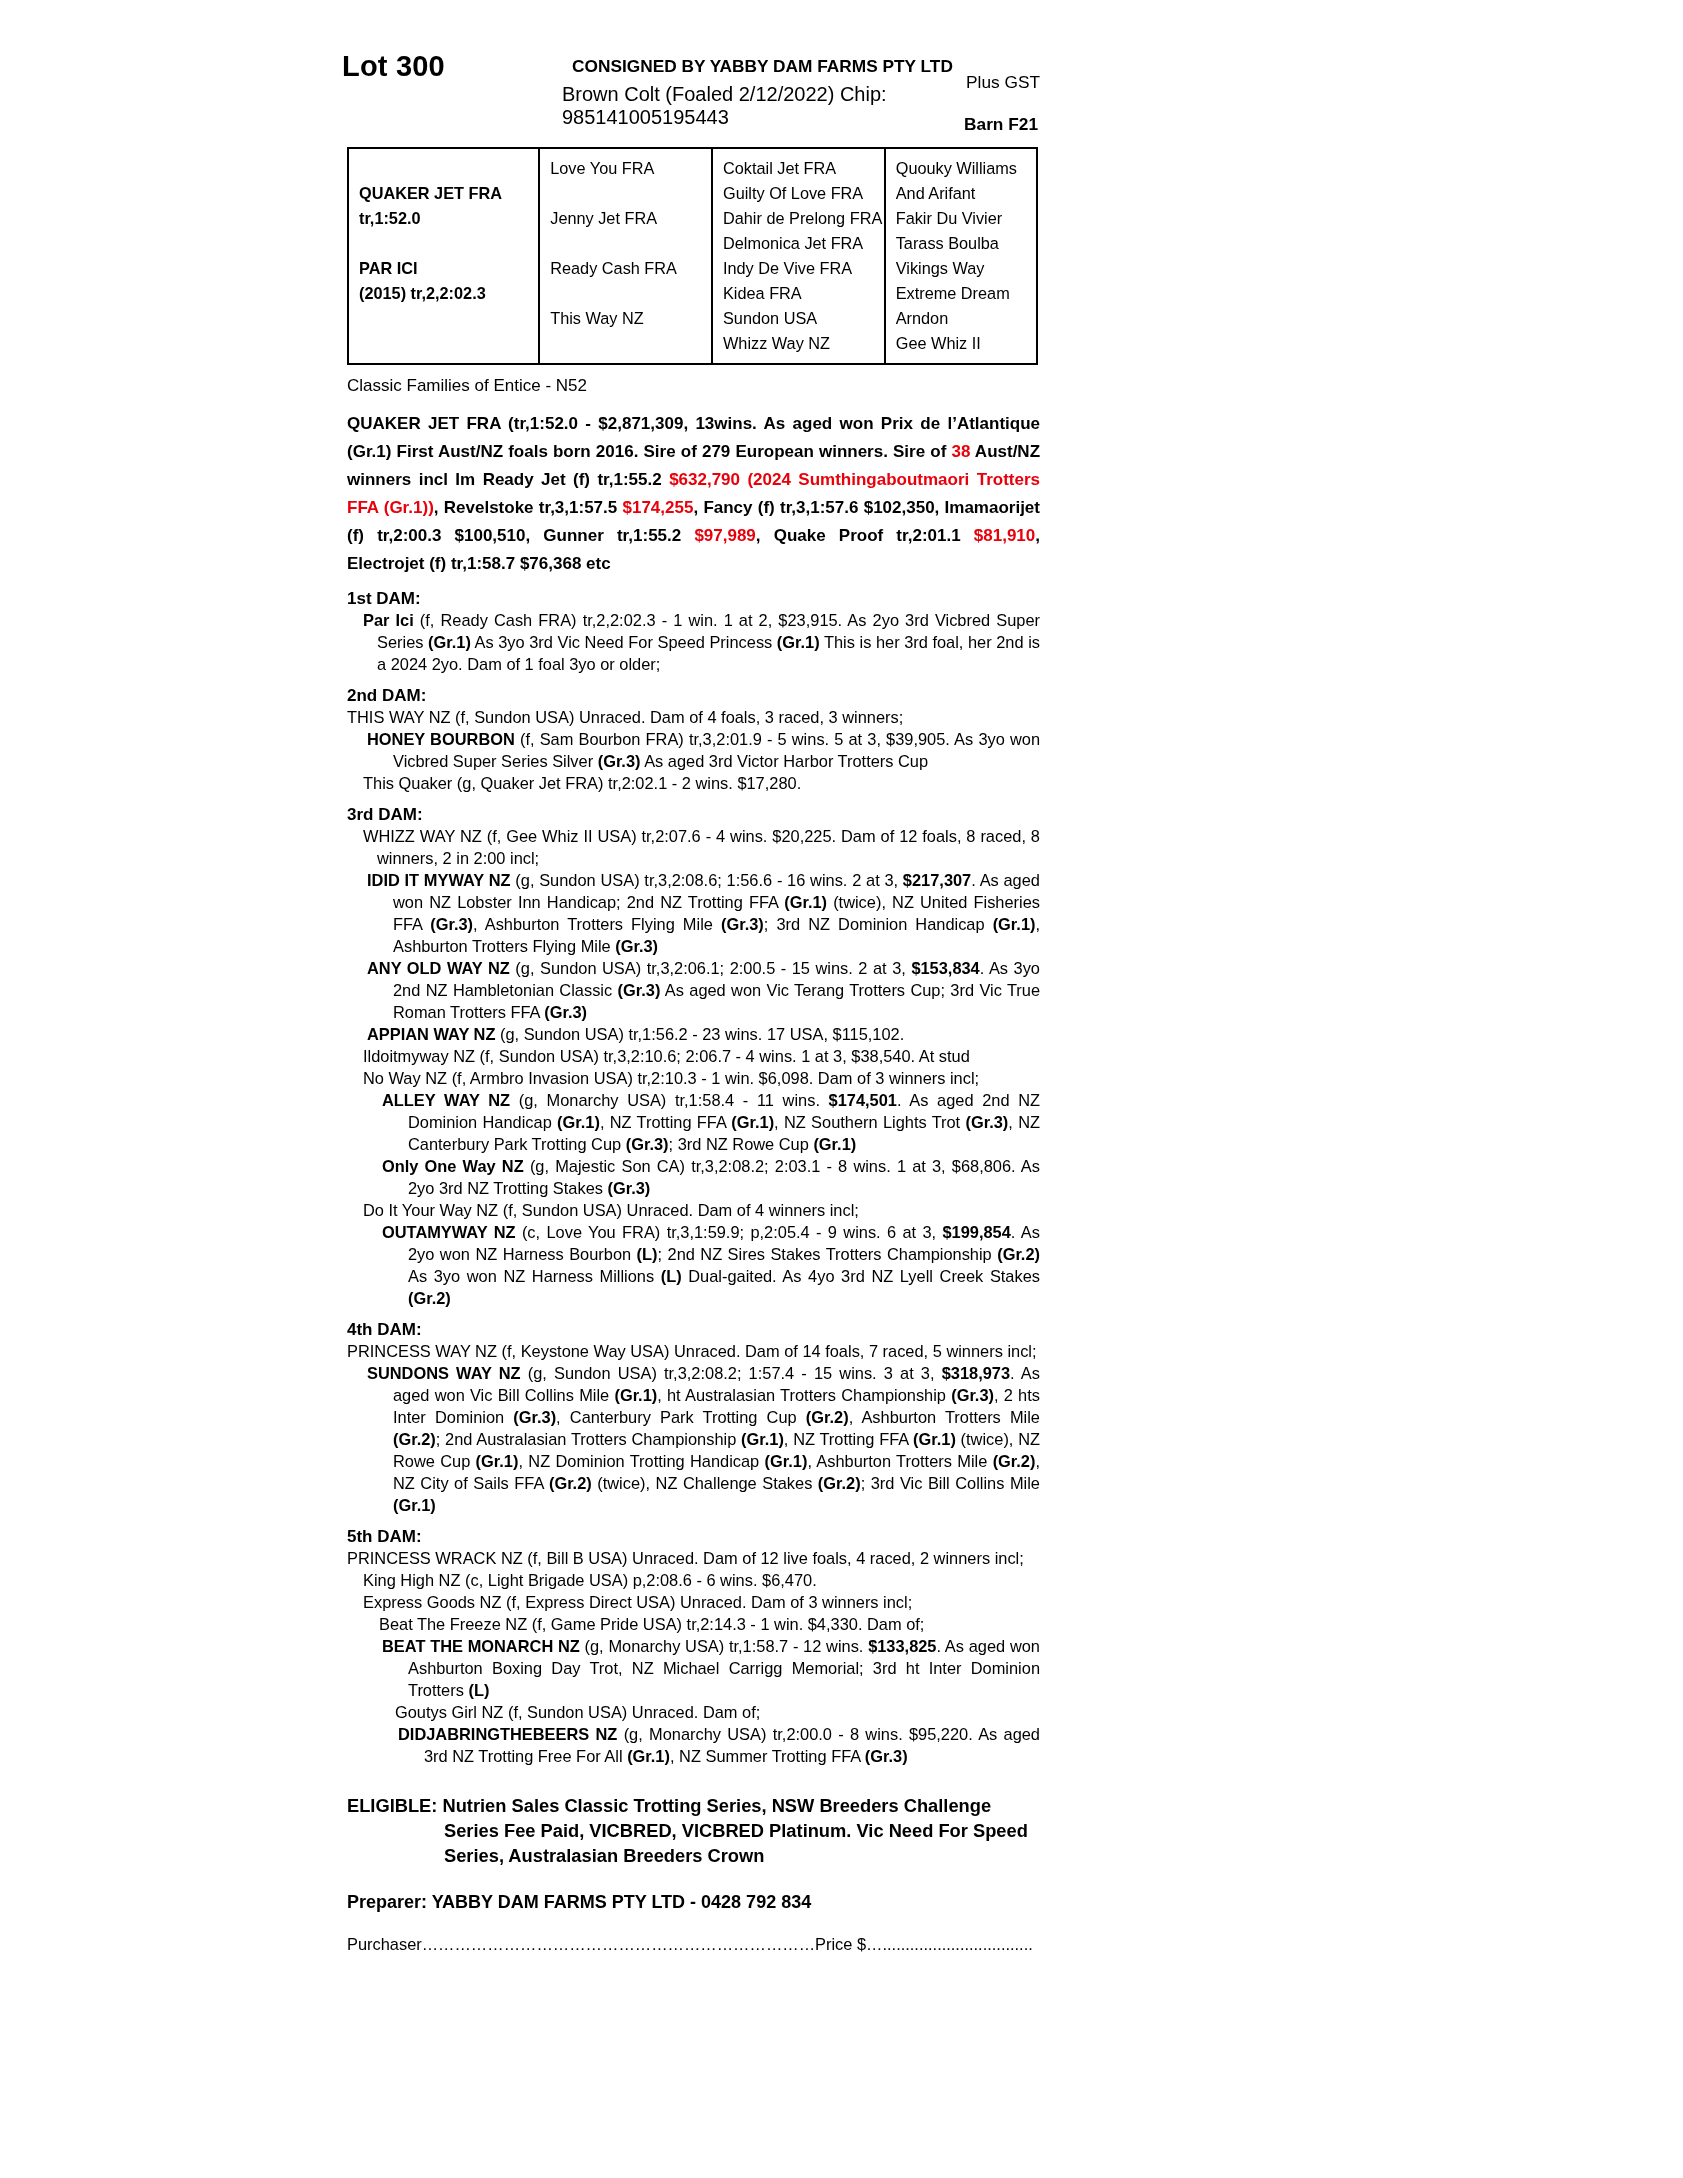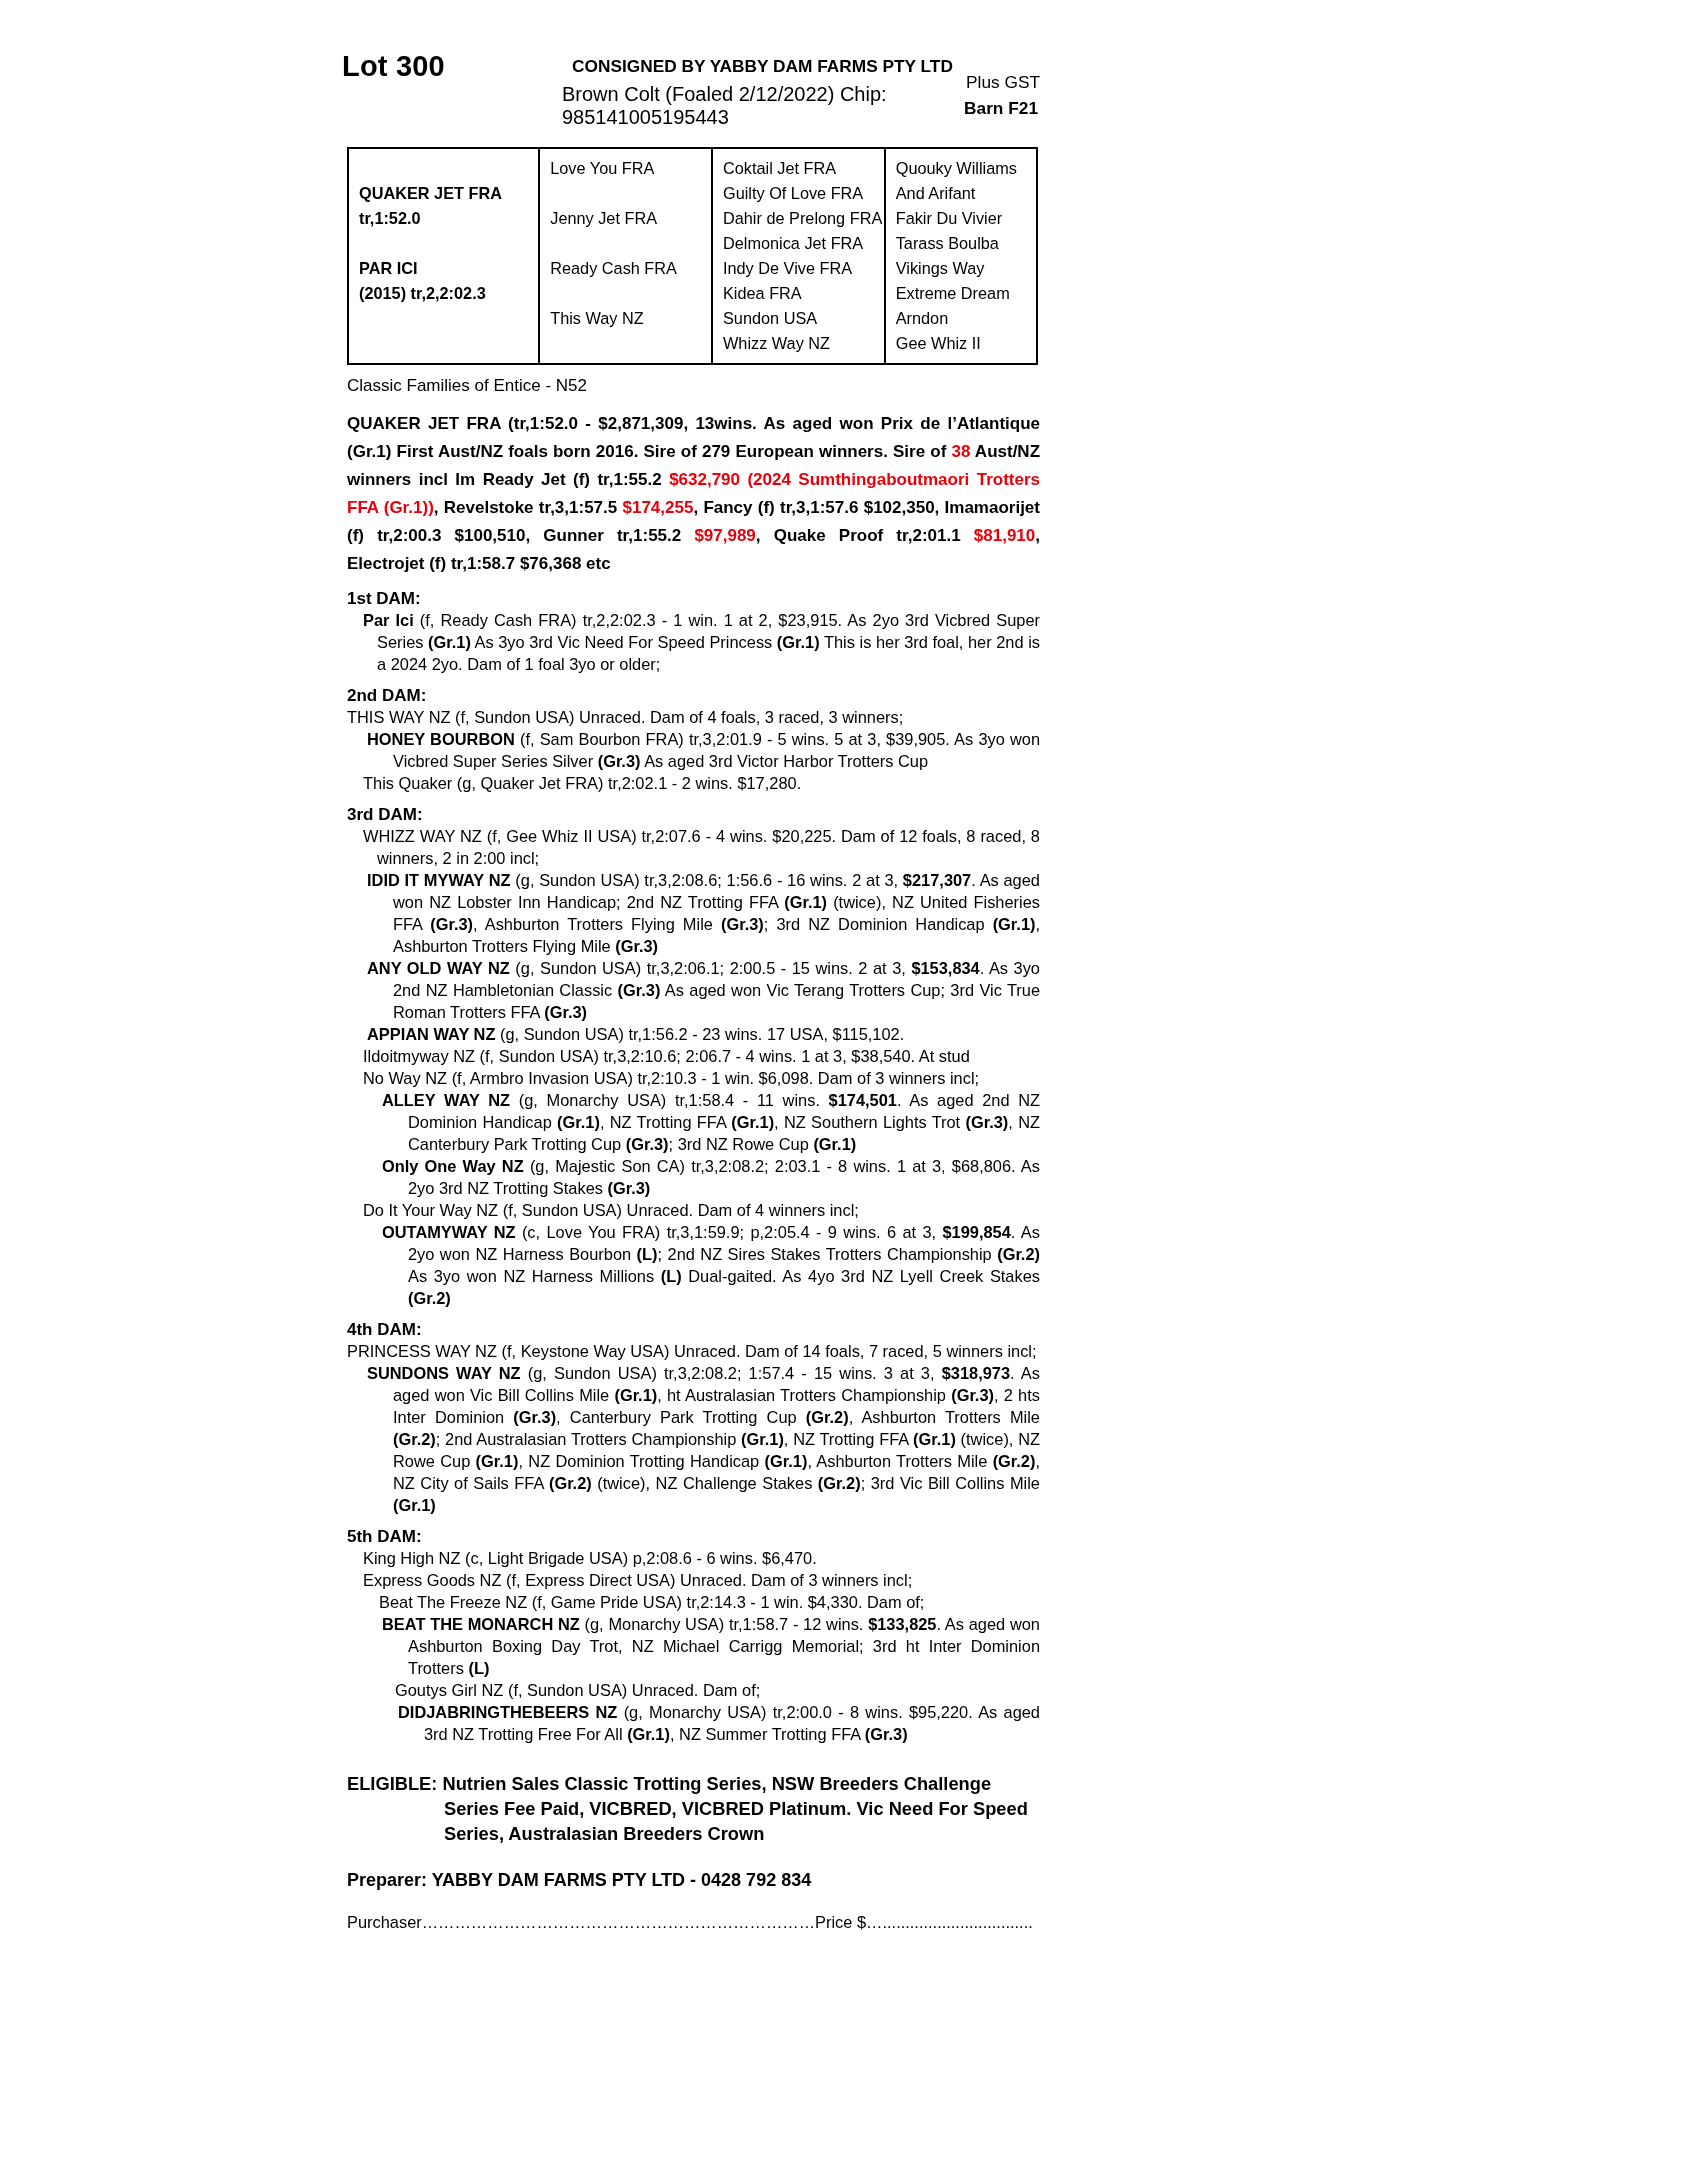--- a/index.html
+++ b/index.html
@@ -50,21 +50,21 @@
   }
   .sub-line {
     position: absolute;
     left: 220px;
     top: 39px;
     font-size: 20px;
   }
   .barn {
     position: absolute;
     right: 2px;
-    top: 54px;
+    top: 70px;
     font-size: 17.3px;
     font-weight: bold;
   }
   
   .pedigree {
     margin-top: 8px;
     margin-left: 5px;
     margin-right: 2px;
     border: 2px solid #000;
     display: flex;
@@ -226,20 +226,21 @@
       <div class="para ind-plain1"><span>Ildoitmyway NZ (f, Sundon USA) tr,3,2:10.6; 2:06.7 - 4 wins. 1 at 3, $38,540. At stud</span></div>
       <div class="para i1"><span>No Way NZ (f, Armbro Invasion USA) tr,2:10.3 - 1 win. $6,098. Dam of 3 winners incl;</span></div>
       <div class="para i3"><b>ALLEY WAY NZ</b><span> (g, Monarchy USA) tr,1:58.4 - 11 wins. </span><b>$174,501</b><span>. As aged 2nd NZ Dominion Handicap </span><b>(Gr.1)</b><span>, NZ Trotting FFA </span><b>(Gr.1)</b><span>, NZ Southern Lights Trot </span><b>(Gr.3)</b><span>, NZ Canterbury Park Trotting Cup </span><b>(Gr.3)</b><span>; 3rd NZ Rowe Cup </span><b>(Gr.1)</b></div>
       <div class="para i3"><b>Only One Way NZ</b><span> (g, Majestic Son CA) tr,3,2:08.2; 2:03.1 - 8 wins. 1 at 3, $68,806. As 2yo 3rd NZ Trotting Stakes </span><b>(Gr.3)</b></div>
       <div class="para ind-plain1"><span>Do It Your Way NZ (f, Sundon USA) Unraced. Dam of 4 winners incl;</span></div>
       <div class="para i3"><b>OUTAMYWAY NZ</b><span> (c, Love You FRA) tr,3,1:59.9; p,2:05.4 - 9 wins. 6 at 3, </span><b>$199,854</b><span>. As 2yo won NZ Harness Bourbon </span><b>(L)</b><span>; 2nd NZ Sires Stakes Trotters Championship </span><b>(Gr.2)</b><span> As 3yo won NZ Harness Millions </span><b>(L)</b><span> Dual-gaited. As 4yo 3rd NZ Lyell Creek Stakes </span><b>(Gr.2)</b></div>
       <div class="dam-header">4th DAM:</div>
       <div class="para i0"><span>PRINCESS WAY NZ (f, Keystone Way USA) Unraced. Dam of 14 foals, 7 raced, 5 winners incl;</span></div>
       <div class="para i2"><b>SUNDONS WAY NZ</b><span> (g, Sundon USA) tr,3,2:08.2; 1:57.4 - 15 wins. 3 at 3, </span><b>$318,973</b><span>. As aged won Vic Bill Collins Mile </span><b>(Gr.1)</b><span>, ht Australasian Trotters Championship </span><b>(Gr.3)</b><span>, 2 hts Inter Dominion </span><b>(Gr.3)</b><span>, Canterbury Park Trotting Cup </span><b>(Gr.2)</b><span>, Ashburton Trotters Mile </span><b>(Gr.2)</b><span>; 2nd Australasian Trotters Championship </span><b>(Gr.1)</b><span>, NZ Trotting FFA </span><b>(Gr.1)</b><span> (twice), NZ Rowe Cup </span><b>(Gr.1)</b><span>, NZ Dominion Trotting Handicap </span><b>(Gr.1)</b><span>, Ashburton Trotters Mile </span><b>(Gr.2)</b><span>, NZ City of Sails FFA </span><b>(Gr.2)</b><span> (twice), NZ Challenge Stakes </span><b>(Gr.2)</b><span>; 3rd Vic Bill Collins Mile </span><b>(Gr.1)</b></div>
       <div class="dam-header">5th DAM:</div>
+      <div class="para i0"><span>PRINCESS WRACK NZ (f, Bill B USA) Unraced. Dam of 12 live foals, 4 raced, 2 winners incl;</span></div>
       <div class="para ind-plain1"><span>King High NZ (c, Light Brigade USA) p,2:08.6 - 6 wins. $6,470.</span></div>
       <div class="para ind-plain1"><span>Express Goods NZ (f, Express Direct USA) Unraced. Dam of 3 winners incl;</span></div>
       <div class="para ind-plain2"><span>Beat The Freeze NZ (f, Game Pride USA) tr,2:14.3 - 1 win. $4,330. Dam of;</span></div>
       <div class="para i3"><b>BEAT THE MONARCH NZ</b><span> (g, Monarchy USA) tr,1:58.7 - 12 wins. </span><b>$133,825</b><span>. As aged won Ashburton Boxing Day Trot, NZ Michael Carrigg Memorial; 3rd ht Inter Dominion Trotters </span><b>(L)</b></div>
       <div class="para ind-plain3"><span>Goutys Girl NZ (f, Sundon USA) Unraced. Dam of;</span></div>
       <div class="para i4"><b>DIDJABRINGTHEBEERS NZ</b><span> (g, Monarchy USA) tr,2:00.0 - 8 wins. $95,220. As aged 3rd NZ Trotting Free For All </span><b>(Gr.1)</b><span>, NZ Summer Trotting FFA </span><b>(Gr.3)</b></div>
     </div>
 
   <div class="eligible">ELIGIBLE: Nutrien Sales Classic Trotting Series, NSW Breeders Challenge Series Fee Paid, VICBRED, VICBRED Platinum. Vic Need For Speed Series, Australasian Breeders Crown</div>
   <div class="preparer">Preparer: YABBY DAM FARMS PTY LTD - 0428 792 834</div>

